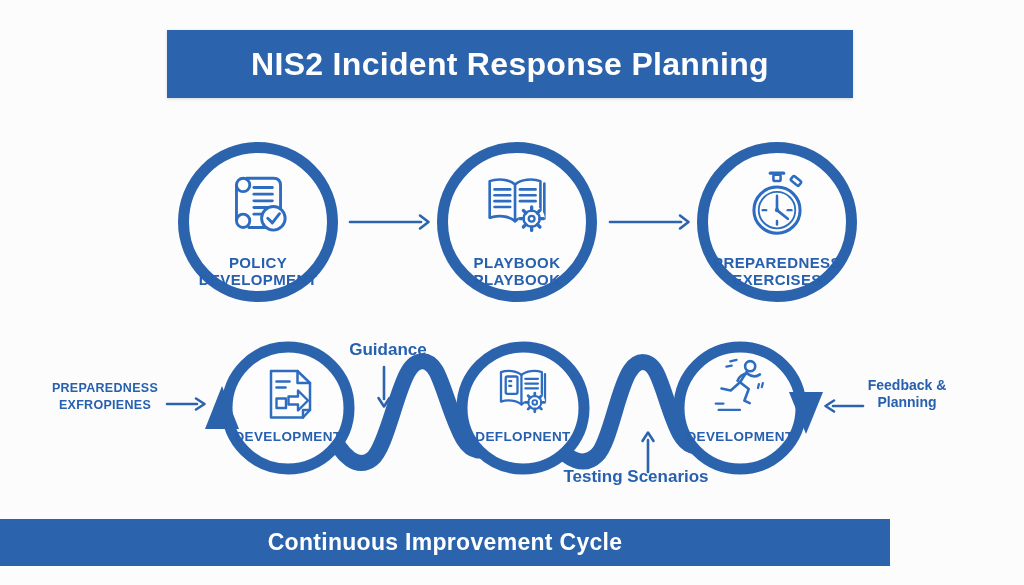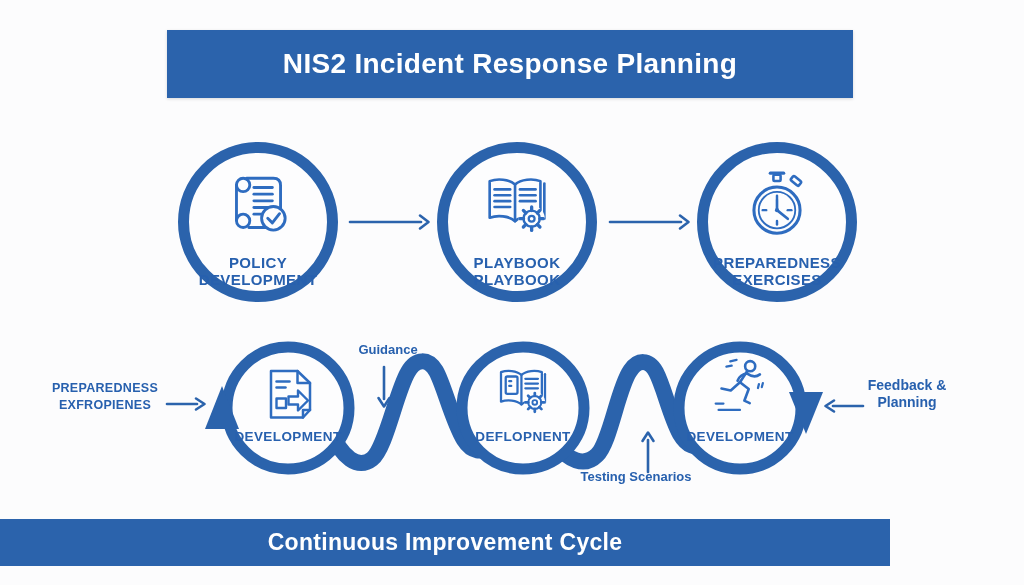--- a/index.html
+++ b/index.html
@@ -4,31 +4,31 @@
 <style>
   html,body{margin:0;padding:0;background:#e8e8e8;}
   .stage{
     position:relative;width:1024px;height:585px;overflow:hidden;
     background:#fcfcfd;font-family:"Liberation Sans",sans-serif;
   }
   .banner{
     position:absolute;background:#2b63ac;color:#ffffff;font-weight:bold;
     display:flex;align-items:center;justify-content:center;letter-spacing:.3px;
   }
-  .banner.title{left:167px;top:30px;width:686px;height:68px;font-size:28px;box-shadow:0 1px 3px rgba(0,0,0,.15);}
+  .banner.title{left:167px;top:30px;width:686px;height:68px;font-size:32px;box-shadow:0 1px 3px rgba(0,0,0,.15);}
   .banner.footer{left:0;top:519px;width:890px;height:47px;font-size:23px;}
   .shapes{position:absolute;left:0;top:0;}
   .icon{position:absolute;}
   .lbl{
     position:absolute;color:#2760ae;font-weight:bold;text-align:center;
   }
   .circle-label{font-size:15px;line-height:16.5px;letter-spacing:.4px;}
   .cycle-label{font-size:13.5px;letter-spacing:.4px;}
   .ann-small{font-size:12.5px;line-height:16.5px;letter-spacing:.3px;}
-  .ann-big{font-size:13px;line-height:17px;}
+  .ann-big{font-size:17px;line-height:17px;}
 </style>
 </head>
 <body>
 
 <div class="stage">
 
   <div class="banner title">NIS2 Incident Response Planning</div>
 
   <svg class="shapes" width="1024" height="585" viewBox="0 0 1024 585">
 

